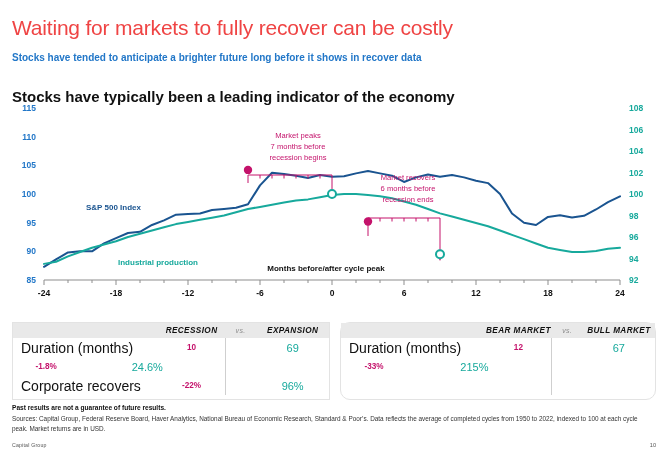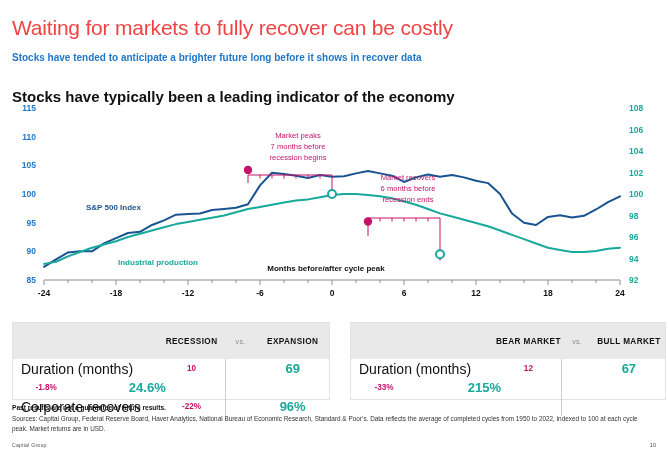--- a/index.html
+++ b/index.html
@@ -38,30 +38,30 @@
   .series-label{font-size:8px;font-weight:700;}
   .note-text{font-size:7.6px;font-weight:400;fill:#c4126b;}
 
   
   .stat-table{
     position:absolute;top:322px;
     border:1px solid #e3e3e3;background:#ffffff;
     box-sizing:border-box;
   }
   #table-recession{left:12px;width:318px;height:78px;}
-  #table-bear{left:350px;width:316px;height:78px;}
+  #table-bear{left:340px;width:316px;height:78px;border-radius:10px;}
   .st-head{
-    display:flex;align-items:center;background:#e9e9e9;height:36px;
+    display:flex;align-items:center;background:#e9e9e9;height:15px;font-style:italic;
   }
   .st-row{display:flex;align-items:center;height:19px;position:relative;}
   .st-c0{flex:0 0 46%;padding-left:8px;box-sizing:border-box;
          font-size:14px;color:#111;}
   .st-c1{flex:0 0 21%;text-align:center;font-size:8.2px;font-weight:700;color:#c4126b;}
   .st-c2{flex:0 0 10%;text-align:center;font-size:7px;color:#8a8a8a;font-weight:400;}
-  .st-c3{flex:0 0 23%;text-align:center;font-size:13px;font-weight:700;color:#17a99c;}
+  .st-c3{flex:0 0 23%;text-align:center;font-size:11px;font-weight:400;color:#17a99c;}
   .st-head .st-c0{font-size:8.2px;}
   .st-head .st-c1,.st-head .st-c3{
     color:#111;font-weight:700;font-size:8.2px;letter-spacing:0.4px;
   }
   .st-head .st-c2{color:#8a8a8a;letter-spacing:0.3px;}
   .divider{
     position:absolute;left:67%;top:0;width:1px;height:100%;background:#cfcfcf;
   }
   .st-body{position:relative;}
 

